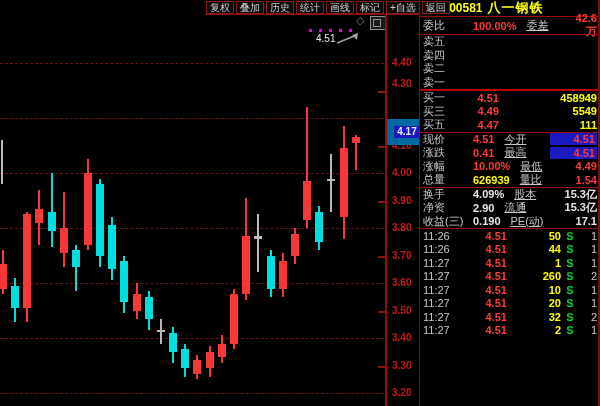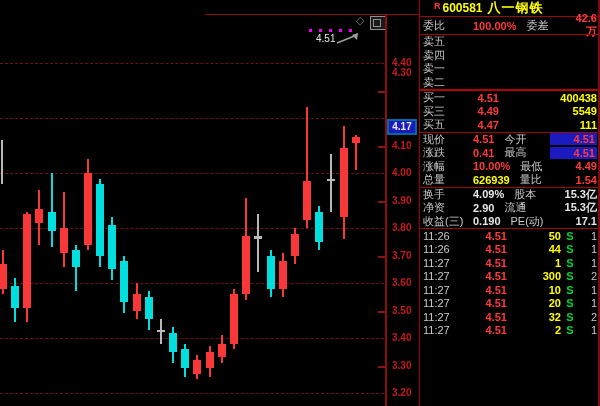--- a/index.html
+++ b/index.html
@@ -12,21 +12,21 @@
   .plot{position:absolute;left:0;top:0;width:386px;height:406px;}
   .grid{position:absolute;left:0;width:384px;height:0;border-top:1px dashed #6e1212;}
   .tick{position:absolute;left:378px;width:7px;height:2px;background:#8a1616;}
   .wick{position:absolute;width:2px;}
   .body{position:absolute;width:8px;}
   .up{background:#f83838;}
   .down{background:#00dede;}
   .flat{background:#b8b8b8;}
   .axis{position:absolute;left:386px;top:0;width:34px;height:406px;}
   .axlabel{position:absolute;left:6px;color:#c41a1a;font-size:10px;font-weight:bold;}
-  .pricetag{position:absolute;left:1px;width:26px;background:#1a1abe;border:2px solid #0369a1;
+  .pricetag{position:absolute;left:1px;width:26px;background:#1a1abe;border:7px solid #0369a1;
             color:#e8e8ff;font-size:10px;font-weight:bold;text-align:center;line-height:12px;}
   
   .annot-dots{position:absolute;left:309px;top:29px;width:48px;height:3px;
      background:repeating-linear-gradient(90deg,#f000f0 0 3px,transparent 3px 10px);}
   .annot-label{position:absolute;left:316px;top:33px;color:#e8e8e8;font-size:10px;}
   .annot-arrow{position:absolute;left:336px;top:31px;}
   .diamond{position:absolute;left:356px;top:14px;color:#7a7a7a;font-size:11px;}
   .winicon{position:absolute;left:370px;top:16px;width:14px;height:12px;border:1px solid #909090;
            background:#1a1a1a;}
   .winicon .inner{position:absolute;left:2px;top:2px;right:4px;bottom:2px;border:1px solid #909090;}
@@ -44,21 +44,21 @@
   .title-row{height:16px;display:flex;align-items:center;padding-left:14px;flex:none;}
   .rmark{color:#ff3a3a;font-size:9px;font-weight:bold;margin-right:2px;position:relative;top:-2px;}
   .code{color:#ffff00;font-weight:bold;font-size:12px;margin-right:5px;}
   .sname{color:#ffff00;font-weight:bold;font-size:13px;letter-spacing:1px;}
   .qrow{height:13.5px;display:flex;align-items:center;padding:0 3px;flex:none;}
   .weibi-row{height:17px;}
   .lbl{color:#c8c8c8;flex:none;}
   .red{color:#ff3a3a;} .yellow{color:#ffff00;} .green{color:#00d23c;}
   .white{color:#e6e6e6;} .gray{color:#c8c8c8;}
   .boxed{background:#1a1abe;padding:0 2px;}
-  .w-l1{width:50px;} .w-v1{flex:1;text-align:right;} .w-l2{width:46px;margin-left:10px;}
+  .w-l1{width:50px;} .w-v1{flex:1;text-align:right;} .w-l2{width:46px;margin-left:10px;text-decoration:underline;}
   .w-v2{width:58px;text-align:right;}
   .ob-label{width:44px;} .ob-price{flex:1;text-align:right;padding-right:26px;font-weight:bold;}
   .ob-vol{width:72px;text-align:right;font-weight:bold;}
   .stat-v{font-weight:bold;}
   .trades{flex:1;overflow:hidden;}
   .t-time{width:40px;} .t-price{flex:1;text-align:right;padding-right:14px;font-weight:bold;}
   .t-vol{width:40px;text-align:right;font-weight:bold;} .t-side{width:18px;text-align:center;font-weight:bold;}
   .t-n{width:18px;text-align:right;}
 </style>
 </head>
@@ -150,33 +150,44 @@
         <div class="wick up" style="left: 343px; top: 126.25px; height: 112.75px;"></div>
         <div class="body up" style="left: 340px; top: 148.25px; height: 68.75px;"></div>
         <div class="wick up" style="left: 355px; top: 134.5px; height: 35.75px;"></div>
         <div class="body up" style="left: 352px; top: 137.25px; height: 5.5px;"></div>
         <div class="wick flat" style="left: 1px; top: 140px; height: 44px;"></div>
       </div>
     <div class="vaxis"></div>
     <div class="topline"></div>
     <div class="axis" id="axis">
         <div class="axlabel" style="top: 57px; text-align: center;">4.40</div>
-        <div class="axlabel" style="top: 67px;">4.30</div>
+        <div class="axlabel" style="top: 78px;">4.30</div>
         <div class="axlabel" style="top: 139.5px;">4.10</div>
         <div class="axlabel" style="top: 167px;">4.00</div>
         <div class="axlabel" style="top: 194.5px;">3.90</div>
         <div class="axlabel" style="top: 222px;">3.80</div>
         <div class="axlabel" style="top: 249.5px;">3.70</div>
         <div class="axlabel" style="top: 277px;">3.60</div>
         <div class="axlabel" style="top: 304.5px;">3.50</div>
         <div class="axlabel" style="top: 332px;">3.40</div>
         <div class="axlabel" style="top: 359.5px;">3.30</div>
         <div class="axlabel" style="top: 387px;">3.20</div>
         <div class="pricetag" style="top: 119.25px;">4.17</div>
       </div>
+    <div class="menubar">
+
+    <button class="mbtn">复权</button>
+        <button class="mbtn">叠加</button>
+        <button class="mbtn">历史</button>
+        <button class="mbtn">统计</button>
+        <button class="mbtn">画线</button>
+        <button class="mbtn">标记</button>
+        <button class="mbtn">+自选</button>
+        <button class="mbtn">返回</button>
+      </div>
   </div>
 
   <div class="quote-panel">
     <div class="title-row">
       <span class="rmark">R</span>
       <span class="code">600581</span>
       <span class="sname">八一钢铁</span>
     </div>
     <div class="sep"></div>
 
@@ -197,39 +208,39 @@
         </div>
 
         <div class="qrow">
           <span class="lbl ob-label">卖四</span>
           <span class="ob-price red"></span>
           <span class="ob-vol yellow"></span>
         </div>
 
 
         <div class="qrow">
+          <span class="lbl ob-label">卖二</span>
+          <span class="ob-price red"></span>
+          <span class="ob-vol yellow"></span>
+        </div>
+
+        <div class="qrow">
           <span class="lbl ob-label">卖一</span>
           <span class="ob-price red"></span>
           <span class="ob-vol yellow"></span>
         </div>
-
-        <div class="qrow">
-          <span class="lbl ob-label">卖二</span>
-          <span class="ob-price red"></span>
-          <span class="ob-vol yellow"></span>
-        </div>
       </div>
     <div class="sep thick"></div>
 
     <div>
 
         <div class="qrow">
           <span class="lbl ob-label">买一</span>
           <span class="ob-price red">4.51</span>
-          <span class="ob-vol yellow">400438</span>
+          <span class="ob-vol yellow">458949</span>
         </div>
 
 
         <div class="qrow">
           <span class="lbl ob-label">买三</span>
           <span class="ob-price red">4.49</span>
           <span class="ob-vol yellow">5549</span>
         </div>
 
 
@@ -321,21 +332,21 @@
           <span class="gray t-time">11:27</span>
           <span class="red t-price">4.51</span>
           <span class="yellow t-vol">1</span>
           <span class="green t-side">S</span>
           <span class="gray t-n">1</span>
         </div>
 
         <div class="qrow">
           <span class="gray t-time">11:27</span>
           <span class="red t-price">4.51</span>
-          <span class="yellow t-vol">300</span>
+          <span class="yellow t-vol">260</span>
           <span class="green t-side">S</span>
           <span class="gray t-n">2</span>
         </div>
 
         <div class="qrow">
           <span class="gray t-time">11:27</span>
           <span class="red t-price">4.51</span>
           <span class="yellow t-vol">10</span>
           <span class="green t-side">S</span>
           <span class="gray t-n">1</span>

